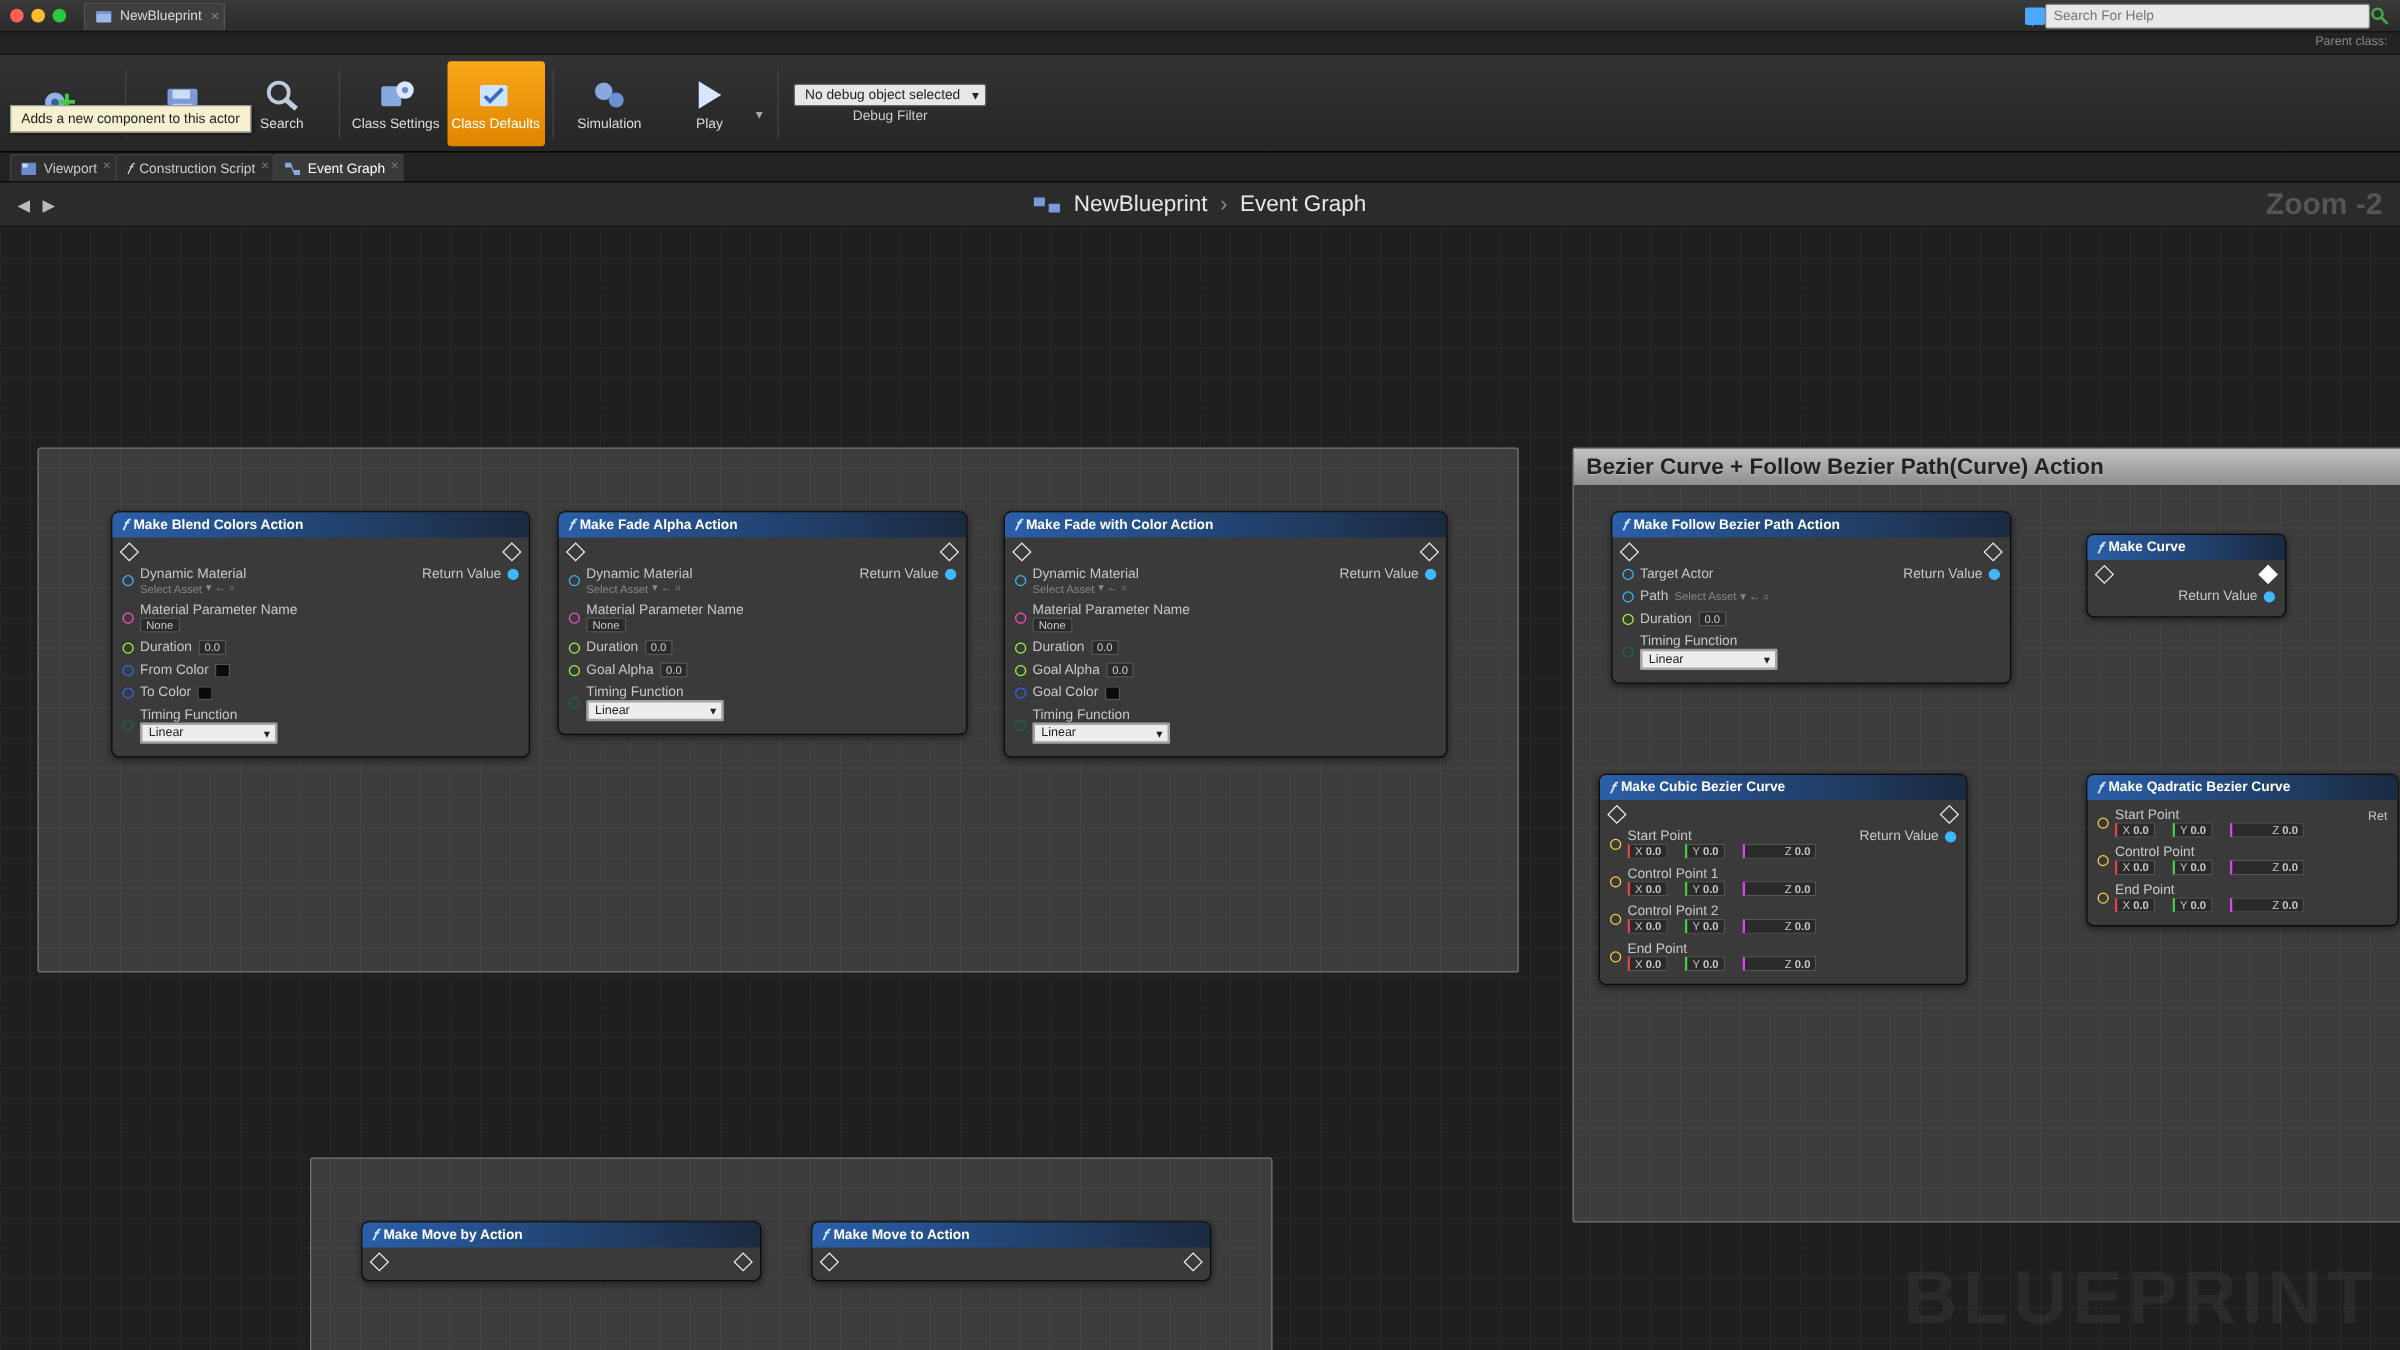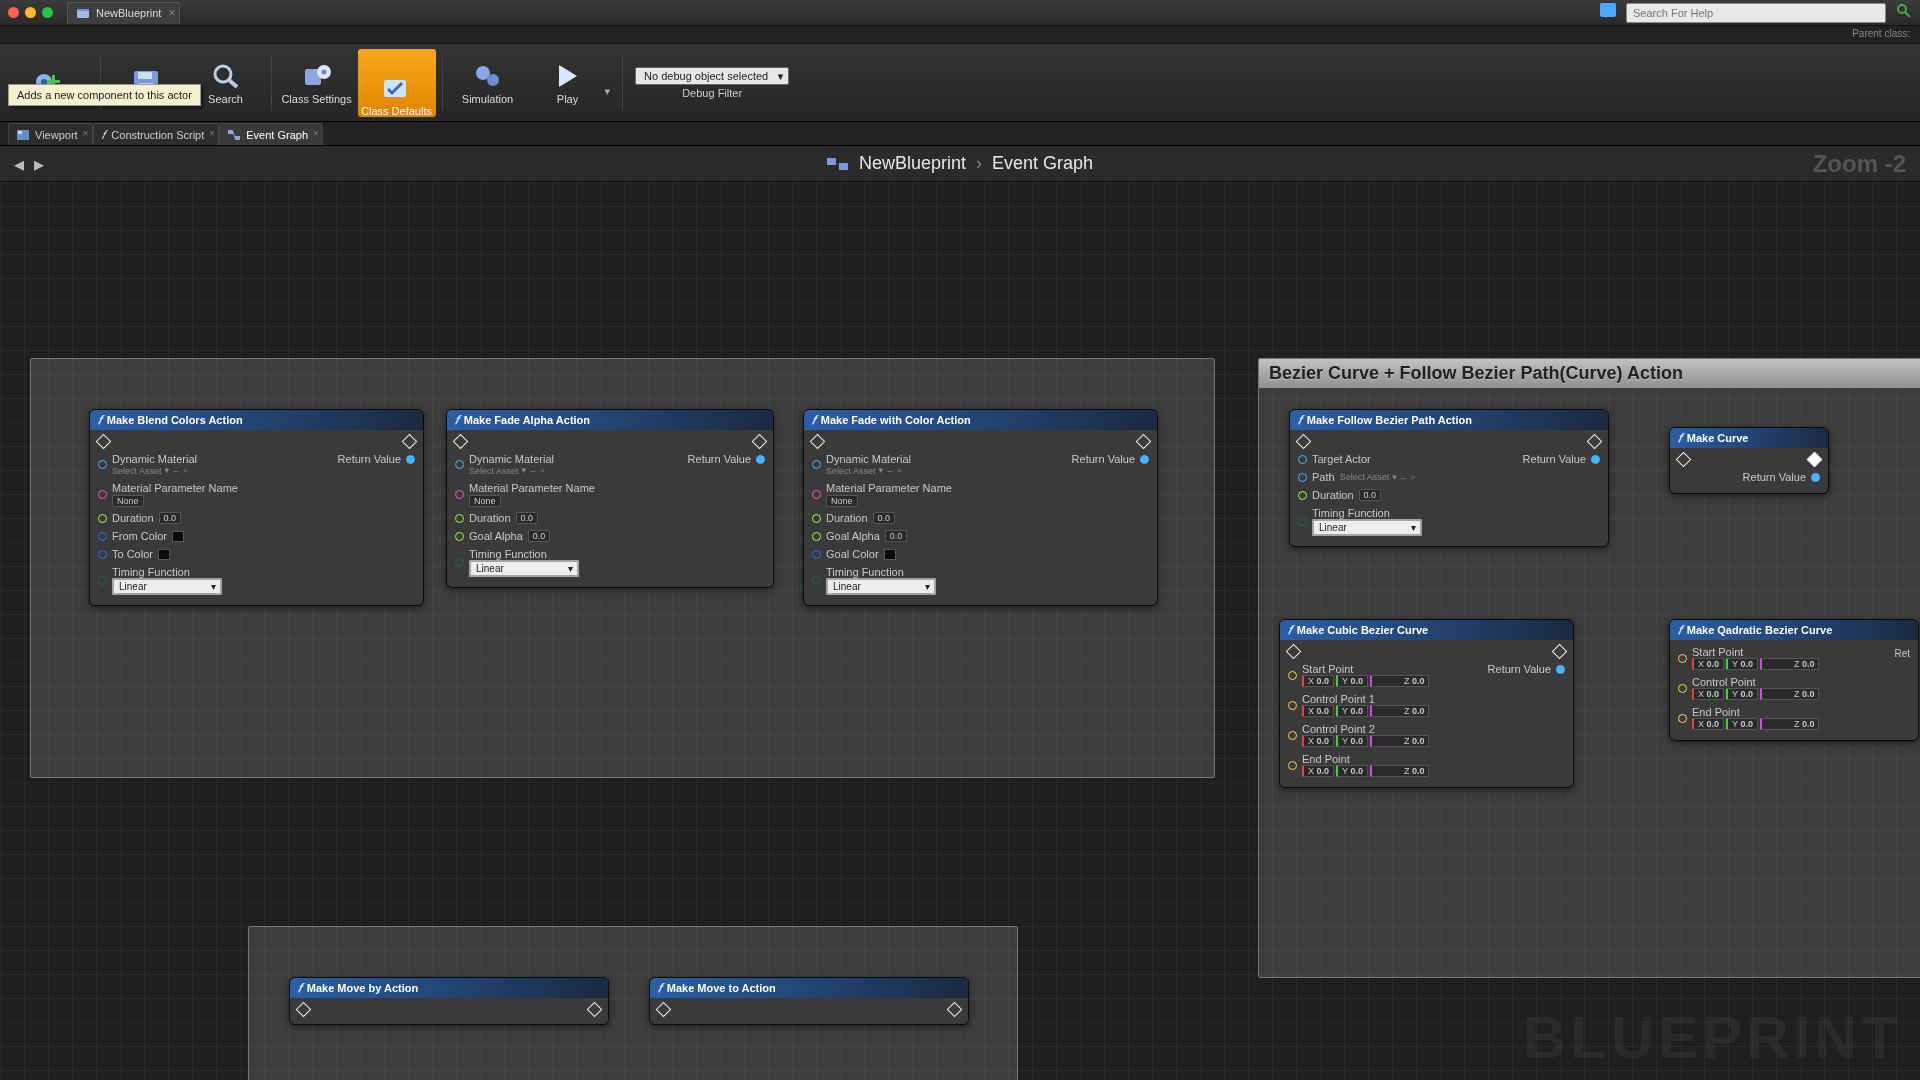--- a/index.html
+++ b/index.html
@@ -3,28 +3,28 @@
 <meta charset="utf-8">
 <style>
 * { margin:0; padding:0; box-sizing:border-box; font-family:"Segoe UI",Tahoma,sans-serif; }
 body { background:#1a1a1a; color:#c8c8c8; font-size:11px; width:1920px; height:1080px; overflow:hidden; position:relative; }
 .title-bar { height:26px; background:linear-gradient(#3a3a3a,#2a2a2a); display:flex; align-items:center; padding:0 8px; border-bottom:1px solid #111; }
 .traffic-lights { display:flex; gap:6px; margin-right:14px; }
 .tl { width:11px; height:11px; border-radius:50%; }
 .tl-r{background:#ff5f57;} .tl-y{background:#febc2e;} .tl-g{background:#28c840;}
 .doc-tab { display:flex; align-items:center; gap:6px; background:#3e3e3e; border:1px solid #555; border-bottom:none; border-radius:3px 3px 0 0; padding:2px 18px 2px 8px; height:22px; color:#ddd; position:relative;}
 .doc-tab .x { position:absolute; right:4px; top:3px; color:#888; font-size:12px; }
-.help-search { margin-left:auto; display:flex; gap:10px; }
+.help-search { margin-left:auto; display:flex; align-items:center; }
 .help-search input { width:260px; height:20px; background:#e8e8e8; border:1px solid #888; border-radius:2px; padding:0 6px; font-size:11px; color:#333; }
 .comment-icon{ width:16px;height:14px;background:#4aa8ff;border-radius:2px;position:relative;}
 .comment-icon::after{content:"";position:absolute;bottom:-4px;left:3px;border:3px solid transparent;border-top-color:#4aa8ff;}
 .parent-line { height:18px; background:#232323; color:#888; font-size:10px; text-align:right; padding:2px 10px 0 0; border-bottom:1px solid #111;}
 .toolbar { height:78px; background:linear-gradient(#333,#262626); display:flex; align-items:center; padding:0 10px; gap:2px; border-bottom:1px solid #000; position:relative;}
 .tool-btn { width:78px; height:68px; display:flex; flex-direction:column; align-items:center; justify-content:center; gap:2px; color:#ddd; font-size:11px; border-radius:3px;}
-.tool-btn.active{background:linear-gradient(#f8a818,#e08400); color:#fff;justify-content:flex-end;}
+.tool-btn.active{background:linear-gradient(#f8a818,#e08400); color:#fff;}
 .tool-btn .ico{ width:34px;height:30px; display:flex;align-items:center;justify-content:center; }
 .tool-sep{ width:1px; height:56px; background:#444; margin:0 4px;}
 .dbg-wrap{display:flex;flex-direction:column;align-items:center;gap:2px;margin-left:6px;}
 .dbg-select{background:#e7e7e7;border:1px solid #666;border-radius:2px;padding:2px 20px 2px 8px;font-size:11px;color:#222;position:relative;}
 .dbg-select::after{content:"▾";position:absolute;right:5px;top:2px;color:#222;}
 .tooltip-pop{position:absolute; left:8px; top:84px; background:#f4f0d0; color:#222; border:1px solid #999; padding:4px 8px; font-size:11px; z-index:50; box-shadow:2px 2px 4px rgba(0,0,0,.5);}
 .sub-tabs{ height:24px; background:#232323; display:flex; align-items:flex-end; padding-left:8px; gap:0; border-bottom:1px solid #000;}
 .sub-tab{ height:22px; padding:0 14px 0 8px; display:flex;align-items:center;gap:6px; background:#2e2e2e; border:1px solid #444; border-bottom:none; border-radius:3px 3px 0 0; color:#ccc; font-size:11px; position:relative;}
 .sub-tab.active{ background:#3a3a3a; color:#fff;}
 .sub-tab .x{position:absolute;right:3px;top:3px;color:#777;font-size:11px;}
@@ -51,21 +51,21 @@
 .p-str{border-color:#ff4fcf;}
 .p-flt{border-color:#9fff3f;}
 .p-col{border-color:#2a6cff;}
 .p-vec{border-color:#ffd24a;}
 .p-enum{border-color:#1a6a4a;}
 .sel-asset{font-size:9px;color:#888;display:flex;align-items:center;gap:3px;}
 .mini-box{border:1px solid #555;background:#2a2a2a;padding:0 4px;font-size:9px;color:#ccc;border-radius:1px;}
 .color-sw{width:12px;height:11px;border:1px solid #555;background:#0a0a0a;}
 .dd{background:#ededed;color:#222;border:2px solid #a3a3a3;font-size:10px;padding:1px 18px 1px 5px;border-radius:1px;position:relative;min-width:110px;}
 .dd::after{content:"▾";position:absolute;right:4px;top:1px;}
-.vec3{display:flex;gap:2px;}
+.vec3{display:flex;gap:14px;}
 .vec3 span{border:1px solid #555;background:#2a2a2a;font-size:9px;padding:0 4px;border-radius:1px;}
 .vec3 .lx{border-left:2px solid #d44;} .vec3 .ly{border-left:2px solid #4c4;} .vec3 .lz{border-left:2px solid #d946ef;padding-left:32px;}
 .f-ico::before{content:"𝑓";font-style:italic;color:#cfe6ff;font-size:12px;}
 .svg-ico{fill:#a8c4ff;}
 </style>
 </head>
 <body>
 
 <div class="title-bar">
   <div class="traffic-lights">

